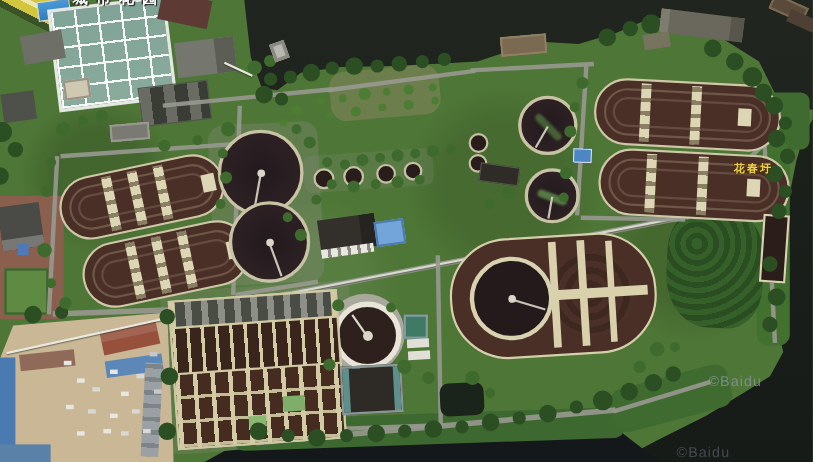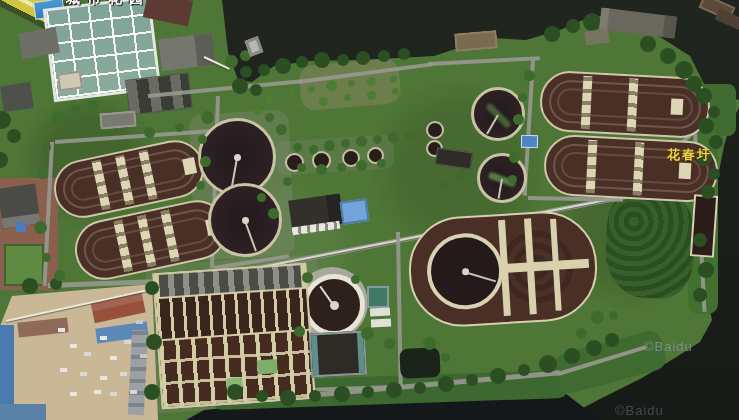--- a/index.html
+++ b/index.html
@@ -26,21 +26,21 @@
   .clar{position:absolute;border-radius:50%;border:3px solid #c9c3a6;
       background:radial-gradient(circle,#221a1d 0%,#2c2023 65%,#342527 100%);}
   .arm{position:absolute;left:50%;top:50%;height:2px;background:#c9c4b4;transform-origin:0 50%;}
   .hub{position:absolute;left:50%;top:50%;width:7px;height:7px;margin:-3.5px 0 0 -3.5px;border-radius:50%;background:#d9d5c9;}
   .streak{position:absolute;left:18%;top:45%;width:64%;height:7px;border-radius:4px;
       background:rgba(96,150,72,.55);filter:blur(1px);}
   .sc{position:absolute;border-radius:50%;border:2px solid #c6c0a4;background:#281d1a;}
   .bld{position:absolute;}
   .tg{position:absolute;border-radius:50%;}
   .lbl{position:absolute;white-space:nowrap;}
-  .lbl-place{font-size:13px;font-weight:bold;color:#f0d04a;letter-spacing:2px;
+  .lbl-place{font-size:10px;font-weight:bold;color:#f0d04a;letter-spacing:2px;
       text-shadow:1px 1px 1px #4a380e, -1px 0 1px #4a380e;}
   .lbl-partial{font-size:14px;font-weight:bold;color:#fff;letter-spacing:7px;
       text-shadow:1px 1px 1px #222,-1px -1px 1px #222;}
   .wm1{font-size:13px;color:#8a949e;opacity:.8;letter-spacing:1px;}
   .wm2{font-size:13px;color:#77828c;opacity:.45;letter-spacing:1px;}
 </style>
 </head>
 <body>
 
 <div class="scene">

